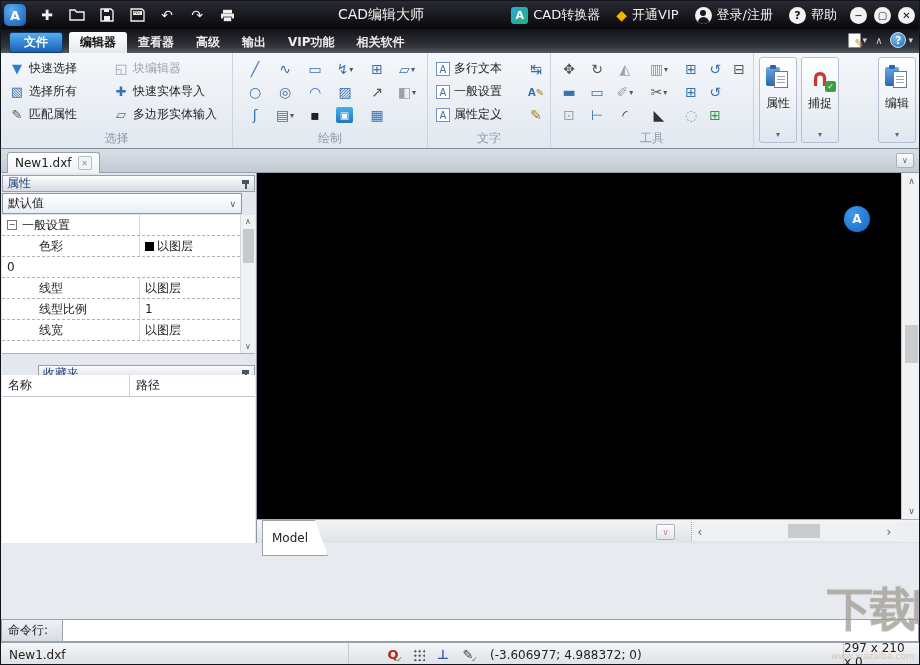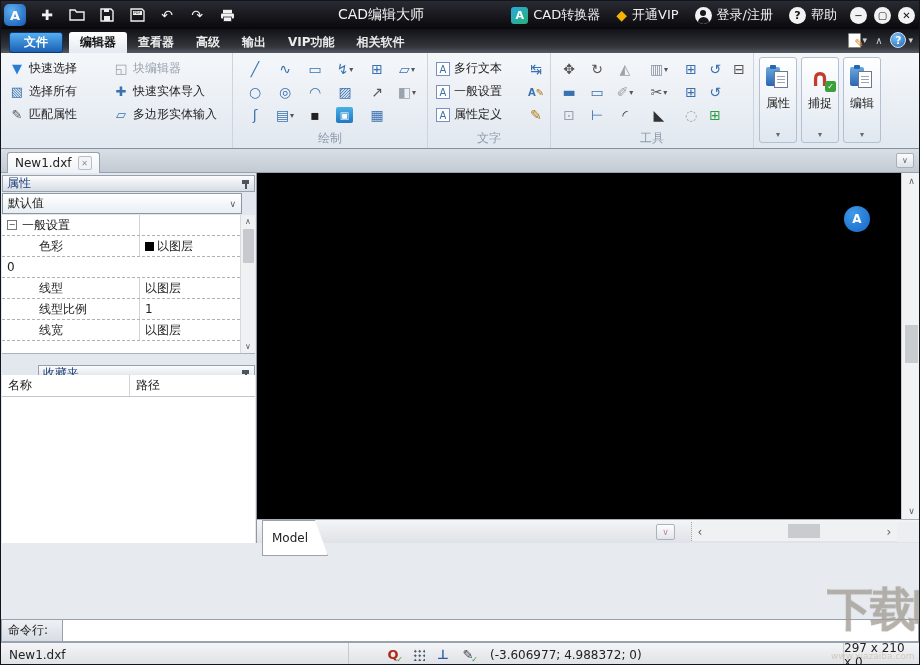--- a/index.html
+++ b/index.html
@@ -284,20 +284,21 @@
         <span>块编辑器</span>
       </div>
       <div class="rbtn" style="left:112px;top:28px;">
         <span class="g">✚</span>
         <span>快速实体导入</span>
       </div>
       <div class="rbtn" style="left:112px;top:51px;">
         <span class="g">▱</span>
         <span>多边形实体输入</span>
       </div>
+      <div class="glabel">选择</div>
     </div>
 
     <div class="rgroup" style="left:232px;width:195px;">
       <div class="ico" style="left:10px;top:5px;">
           <span>╱</span>
         </div>
       <div class="ico" style="left:40px;top:5px;">
           <span>∿</span>
         </div>
       <div class="ico" style="left:70px;top:5px;">
@@ -453,21 +454,21 @@
           </span>
         </span>
       <span class="lbl">属性</span>
       <span class="dd">▾</span>
     </div>
     <div class="bigbtn" style="left:800px;">
       <span class="magnet">∩<span class="chk">✓</span></span>
       <span class="lbl">捕捉</span>
       <span class="dd">▾</span>
     </div>
-    <div class="bigbtn" style="left:842px;">
+    <div class="bigbtn" style="left:877px;">
       <span class="clip">
           <span class="back"></span>
           <span class="tab2"></span>
           <span class="page">
             <i style="top:4px"></i>
             <i style="top:7px"></i>
             <i style="top:10px"></i>
           </span>
         </span>
       <span class="lbl">编辑</span>

